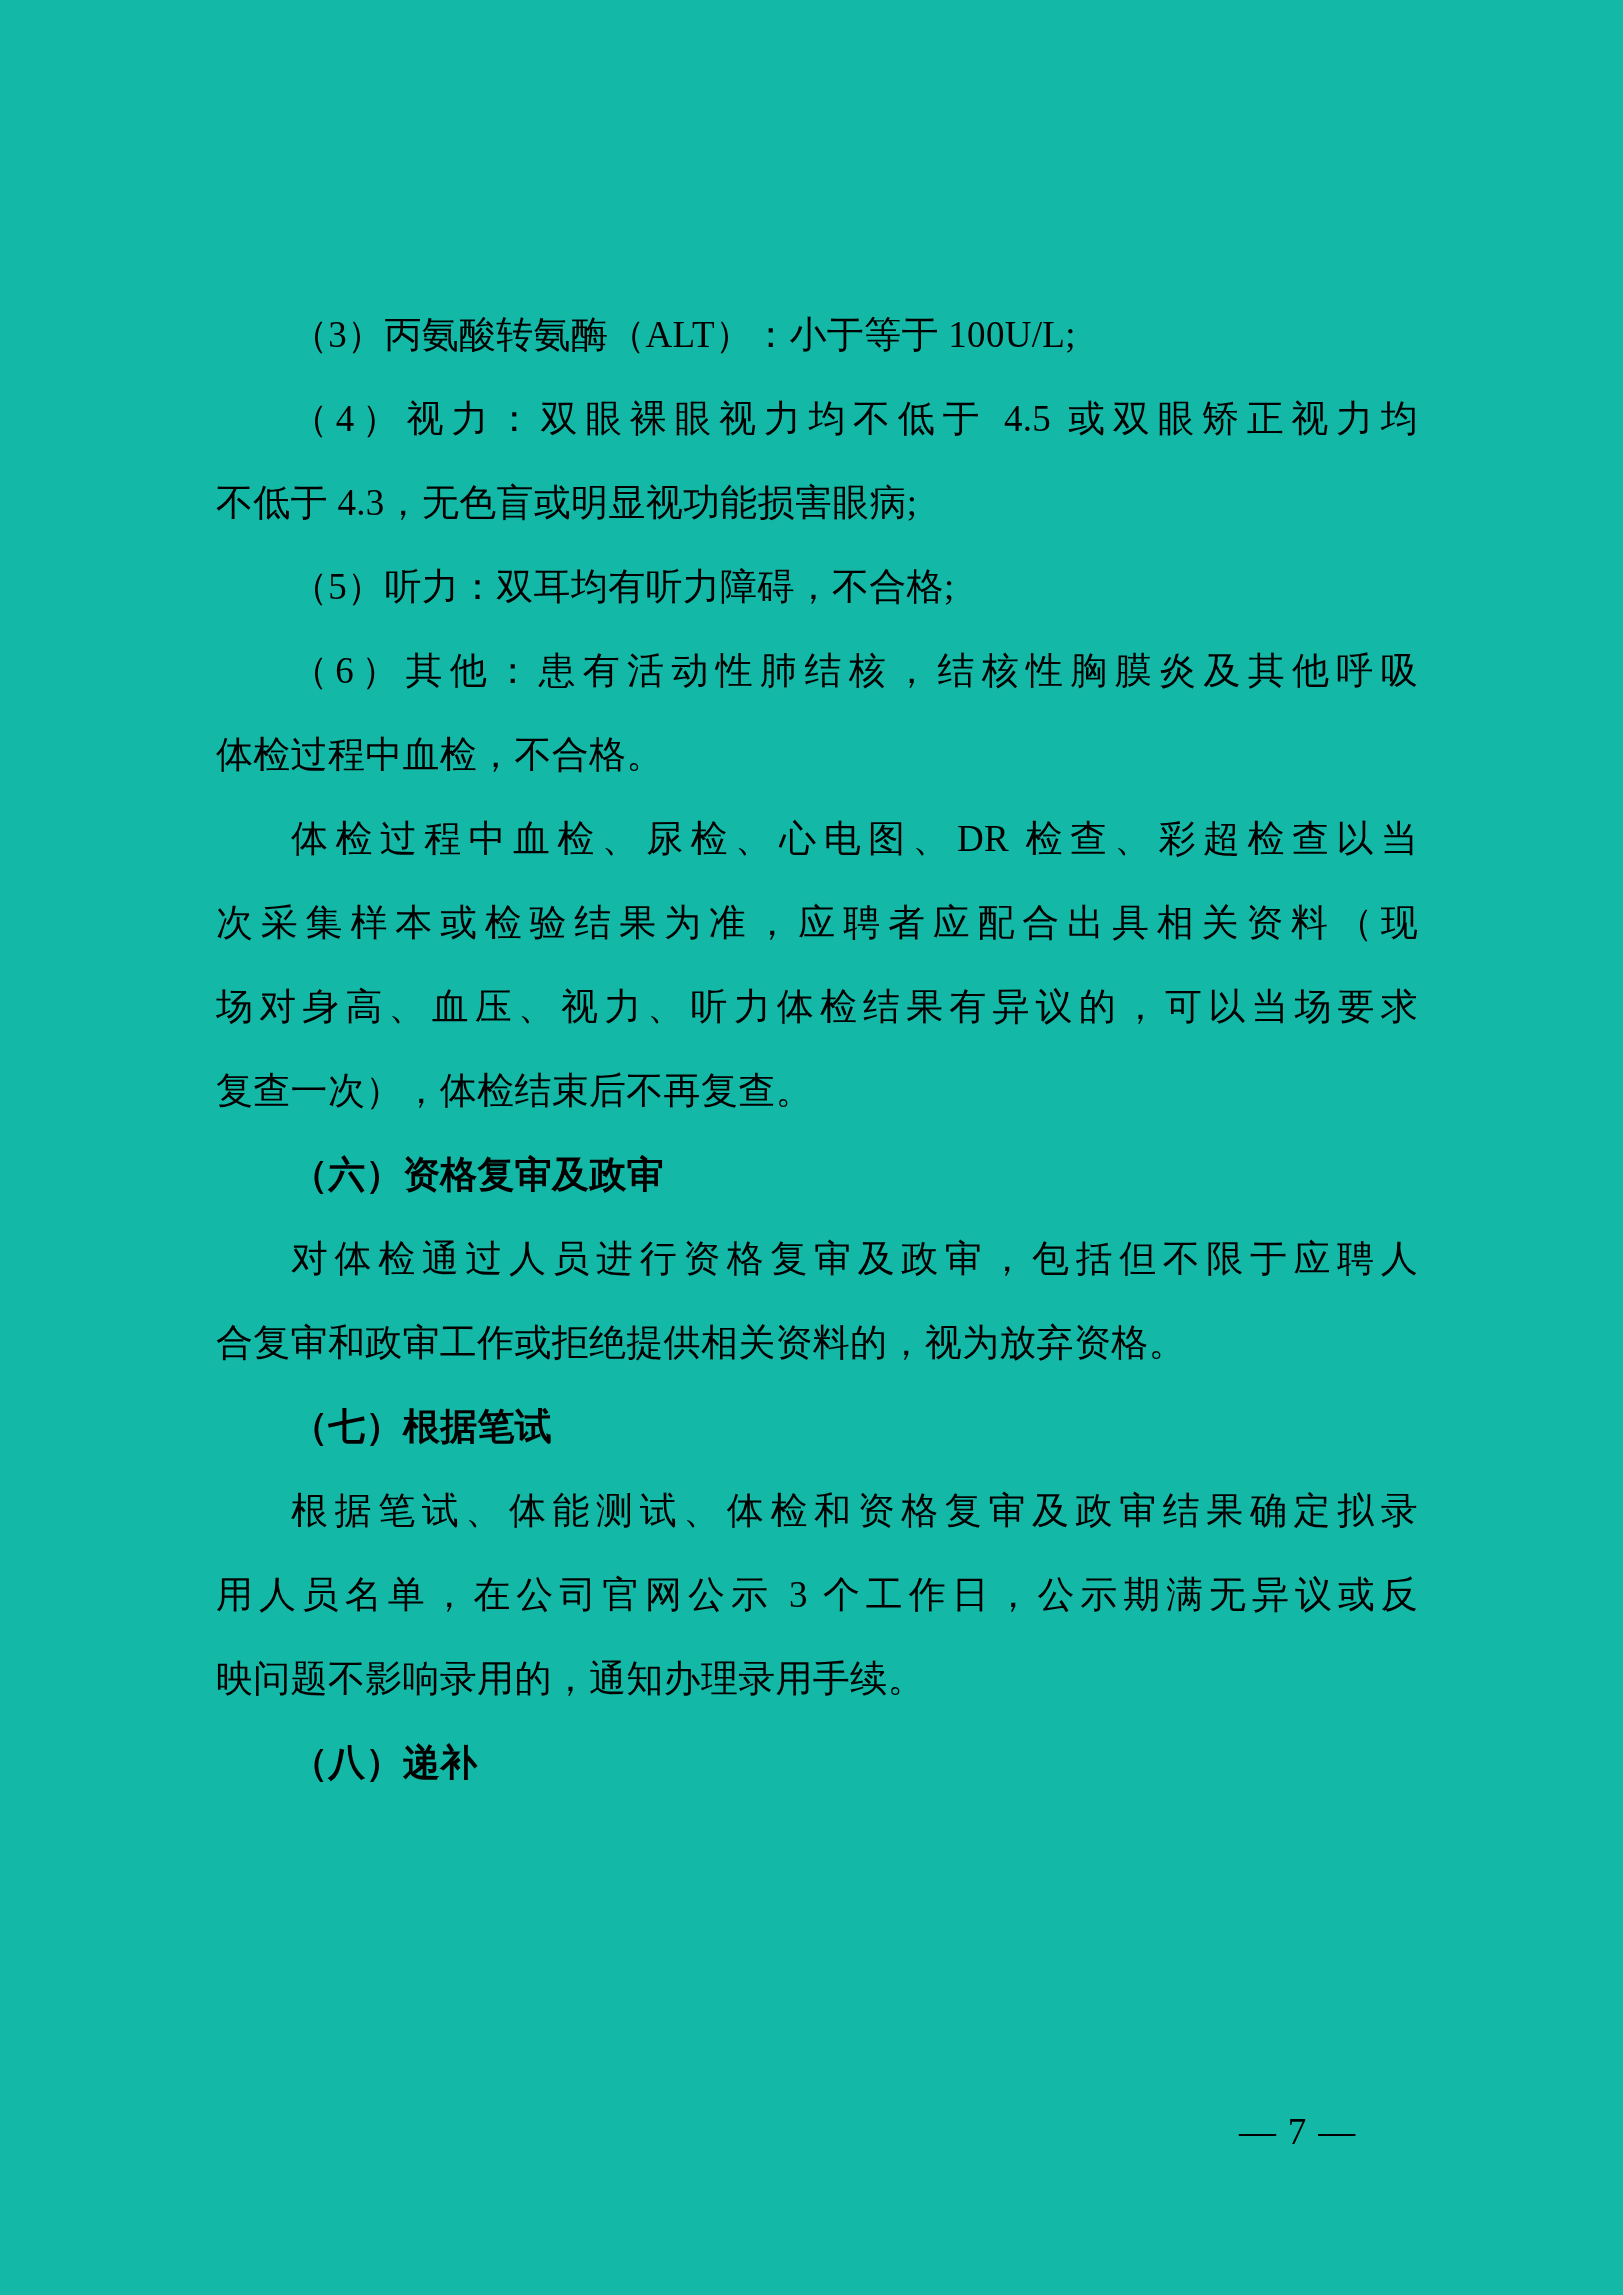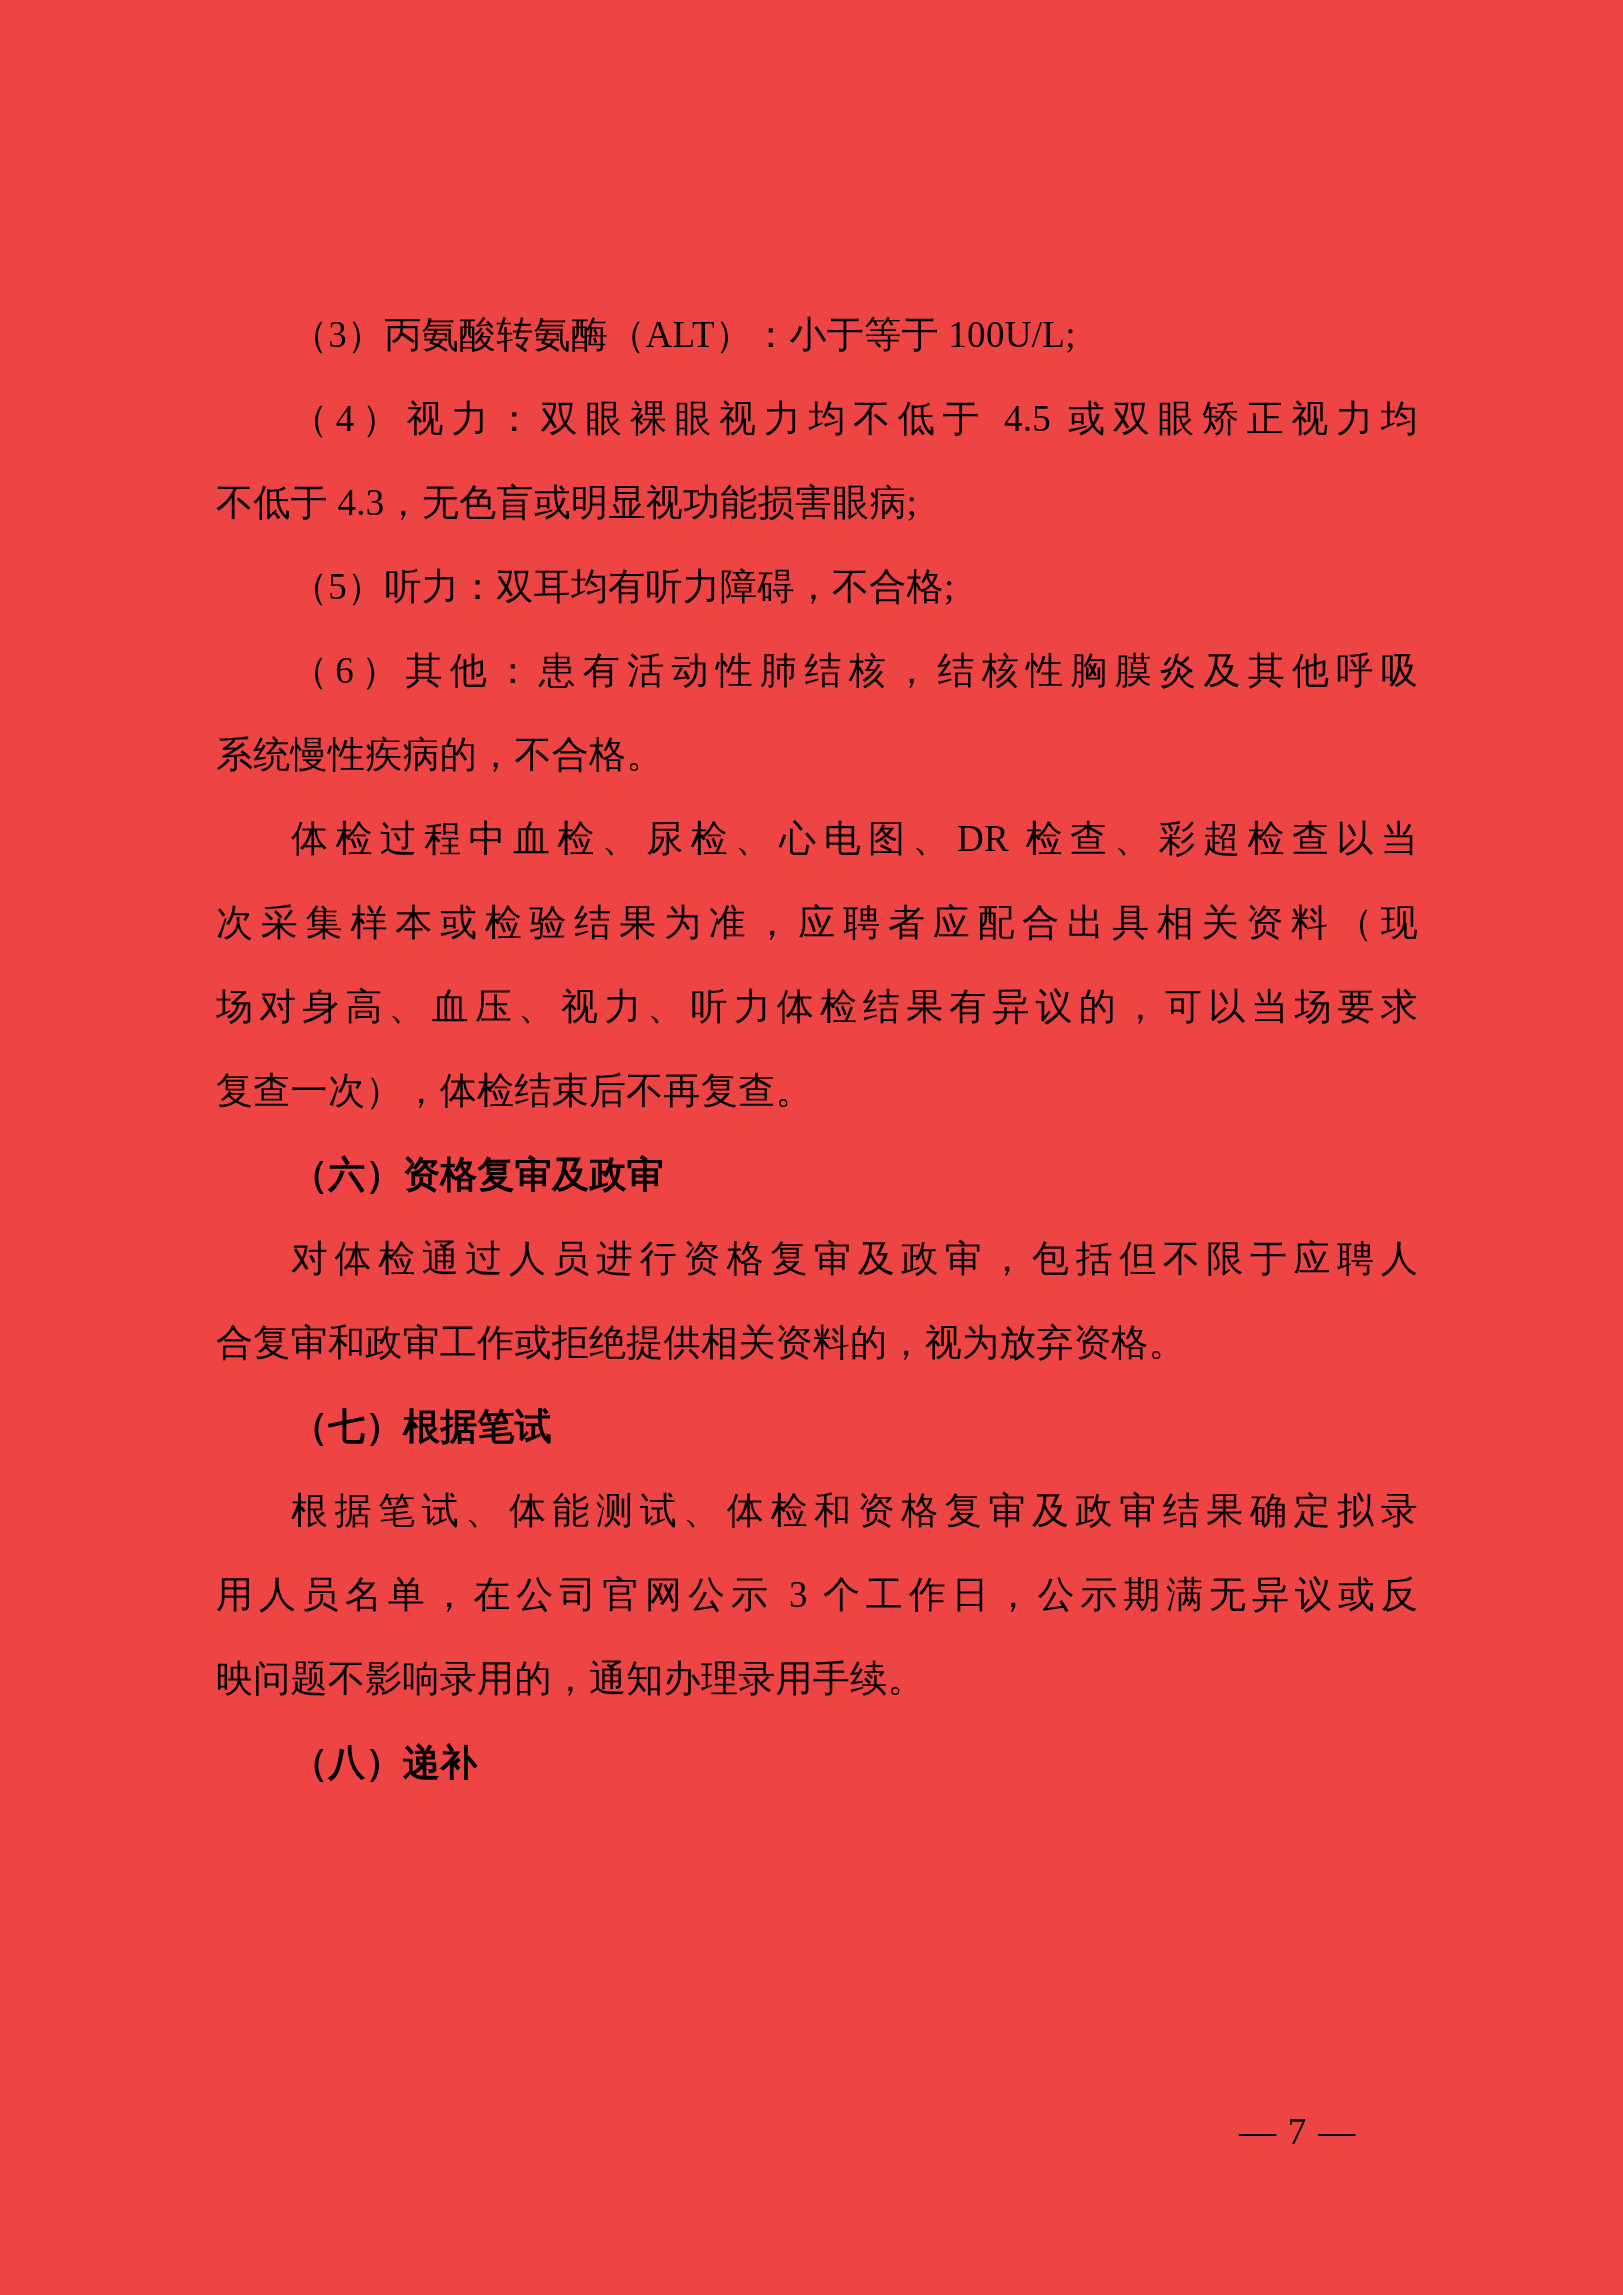--- a/index.html
+++ b/index.html
@@ -4,21 +4,21 @@
 <style>
   html, body {
     margin: 0;
     padding: 0;
     background: #ffffff;
   }
   .page {
     position: relative;
     width: 1623px;
     height: 2295px;
-    background: #ef4444;
+    background: #14b8a6;
     color: #000000;
     font-family: "Liberation Serif", "DejaVu Serif", serif;
     overflow: hidden;
   }
   .textblock {
     position: absolute;
     left: 216px;
     top: 293px;
     width: 1202px;
   }
@@ -56,21 +56,21 @@
 </head>
 <body>
 
 <div class="page">
   <div class="textblock">
     <div class="line indent">（3）丙氨酸转氨酶（ALT）：小于等于 100U/L;</div>
     <div class="line indent j">（4）视力：双眼裸眼视力均不低于 4.5 或双眼矫正视力均</div>
     <div class="line">不低于 4.3，无色盲或明显视功能损害眼病;</div>
     <div class="line indent">（5）听力：双耳均有听力障碍，不合格;</div>
     <div class="line indent j">（6）其他：患有活动性肺结核，结核性胸膜炎及其他呼吸</div>
-    <div class="line">系统慢性疾病的，不合格。</div>
+    <div class="line">体检过程中血检，不合格。</div>
     <div class="line indent j">体检过程中血检、尿检、心电图、DR 检查、彩超检查以当</div>
     <div class="line j">次采集样本或检验结果为准，应聘者应配合出具相关资料（现</div>
     <div class="line j">场对身高、血压、视力、听力体检结果有异议的，可以当场要求</div>
     <div class="line">复查一次），体检结束后不再复查。</div>
     <div class="line indent heading">（六）资格复审及政审</div>
     <div class="line indent j">对体检通过人员进行资格复审及政审，包括但不限于应聘人</div>
     <div class="line">合复审和政审工作或拒绝提供相关资料的，视为放弃资格。</div>
     <div class="line indent heading">（七）根据笔试</div>
     <div class="line indent j">根据笔试、体能测试、体检和资格复审及政审结果确定拟录</div>
     <div class="line j">用人员名单，在公司官网公示 3 个工作日，公示期满无异议或反</div>

